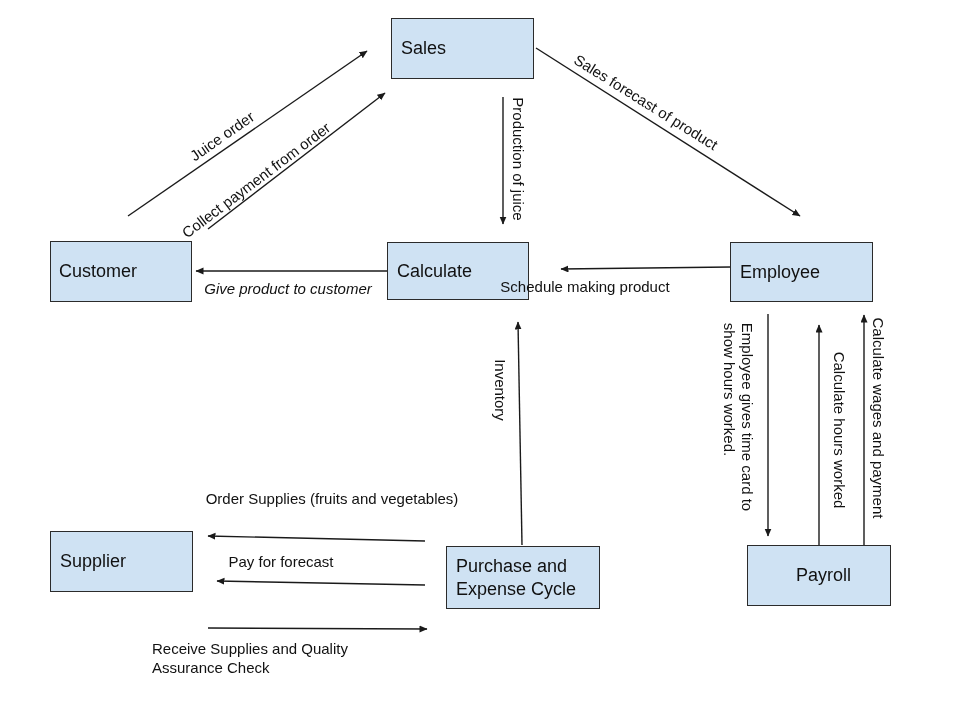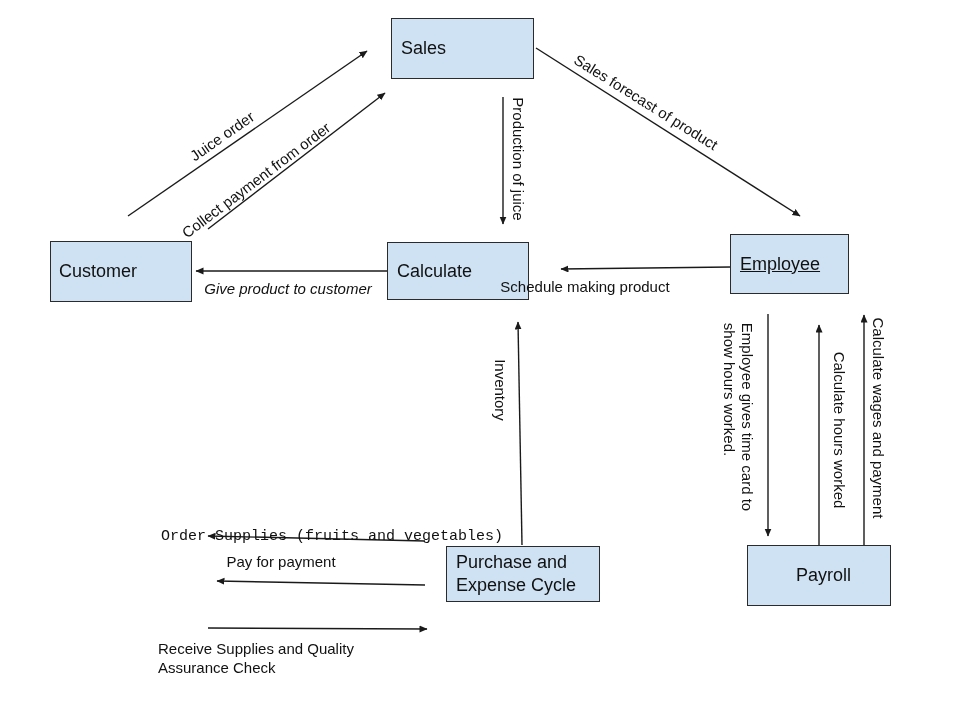--- a/index.html
+++ b/index.html
@@ -77,26 +77,29 @@
   </div>
 
   <div class="node" style="left:50px;  top:241px; width:142px; height:61px;padding-left:8px;">
     <span>Customer</span>
   </div>
 
   <div class="node" style="left:387px; top:242px; width:142px; height:58px;">
     <span>Calculate</span>
   </div>
 
-  <div class="node" style="left:730px; top:234px; width:119px; height:60px;text-decoration:underline;">
+  <div class="node" style="left:730px; top:242px; width:143px; height:60px;">
     <span>Employee</span>
   </div>
 
+  <div class="node" style="left:50px;  top:531px; width:143px; height:61px;">
+    <span>Supplier</span>
+  </div>
 
-  <div class="node" style="left:446px; top:546px; width:154px; height:56px;">
+  <div class="node" style="left:446px; top:546px; width:154px; height:63px;">
     <span>Purchase and
 Expense Cycle</span>
   </div>
 
   <div class="node" style="left:747px; top:545px; width:144px; height:61px;justify-content:center;">
     <span>Payroll</span>
   </div>
 
   <div class="elabel up35" style="left:222px; top:136px;">Juice order</div>
 
@@ -112,20 +115,20 @@
 
   <div class="elabel rot90" style="left:500px; top:390px;">Inventory</div>
 
   <div class="elabel rot90" style="left:738px; top:417px; text-align:left; line-height:18px;">Employee gives time card to
 show hours worked.</div>
 
   <div class="elabel rot90" style="left:839px; top:430px;">Calculate hours worked</div>
 
   <div class="elabel rot90" style="left:878px; top:418px;">Calculate wages and payment</div>
 
-  <div class="elabel" style="left:332px; top:536px;font-family:Liberation Mono, monospace;">Order Supplies (fruits and vegetables)</div>
+  <div class="elabel" style="left:332px; top:498px;">Order Supplies (fruits and vegetables)</div>
 
-  <div class="elabel" style="left:281px; top:561px;">Pay for payment</div>
+  <div class="elabel" style="left:281px; top:561px;">Pay for forecast</div>
 
-  <div class="elabel block" style="left:158px; top:639px; text-align:left;">Receive Supplies and Quality
+  <div class="elabel block" style="left:152px; top:639px; text-align:left;">Receive Supplies and Quality
 Assurance Check</div>
 
 </div>
 
 </body></html>

